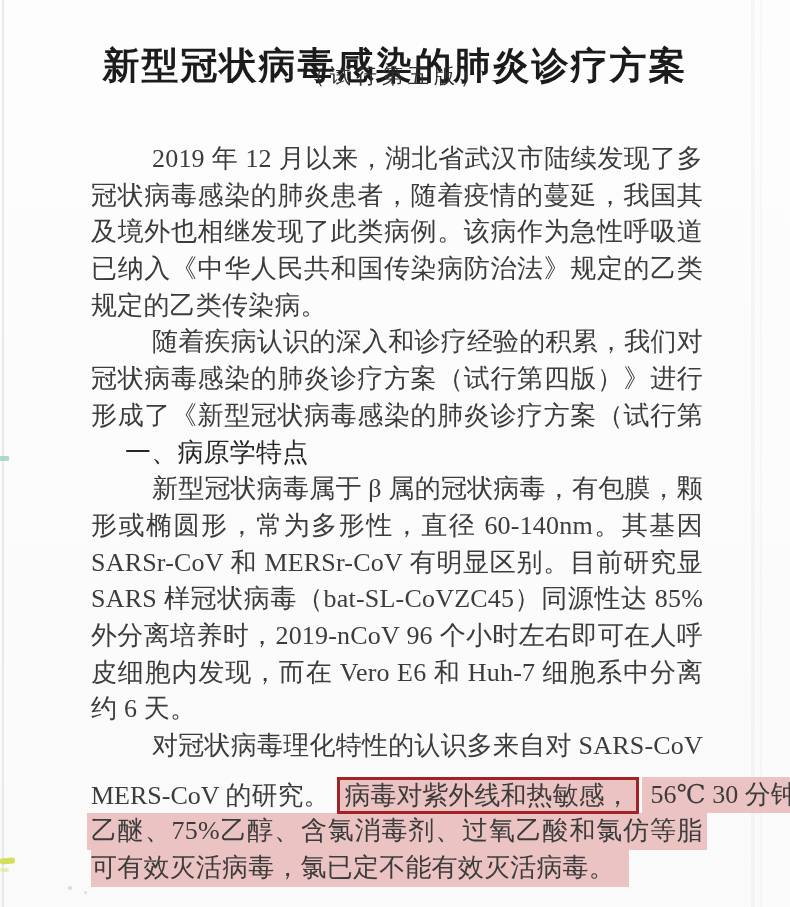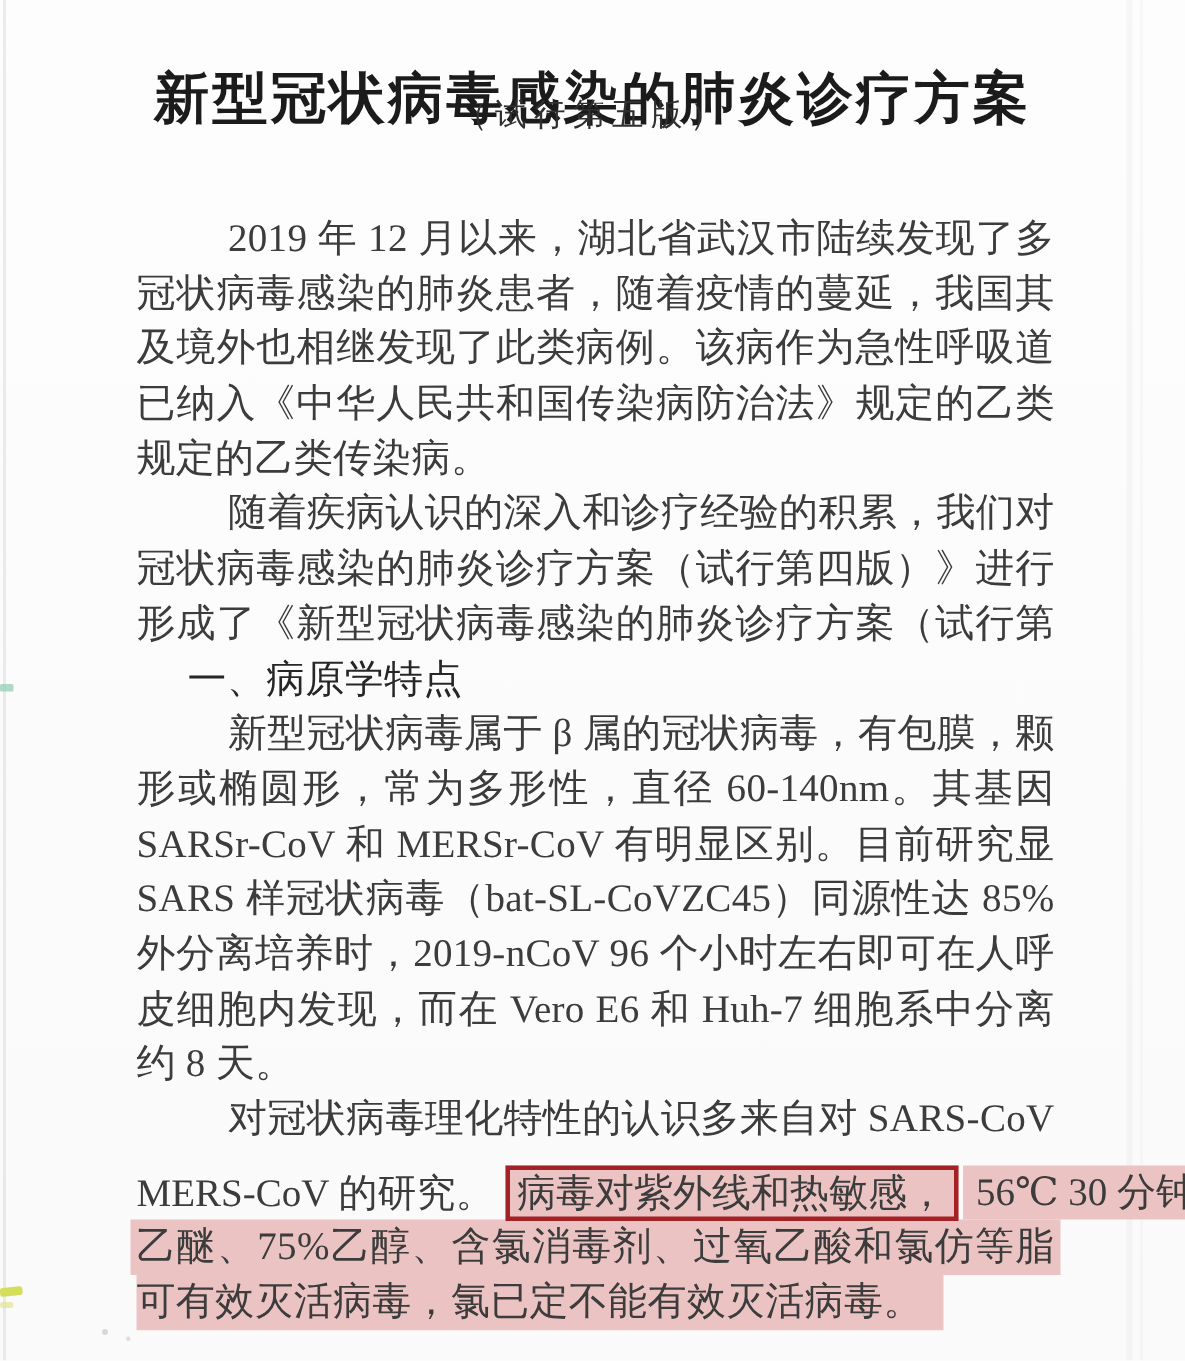--- a/index.html
+++ b/index.html
@@ -96,21 +96,21 @@
 
     <div class="line heading">一、病原学特点</div>
 
     <div>
       <span class="line indent">新型冠状病毒属于 β 属的冠状病毒，有包膜，颗粒呈圆</span>
       <span class="line">形或椭圆形，常为多形性，直径 60-140nm。其基因特征与</span>
       <span class="line">SARSr-CoV 和 MERSr-CoV 有明显区别。目前研究显示与蝙蝠</span>
       <span class="line">SARS 样冠状病毒（bat-SL-CoVZC45）同源性达 85%以上。体</span>
       <span class="line">外分离培养时，2019-nCoV 96 个小时左右即可在人呼吸道上</span>
       <span class="line">皮细胞内发现，而在 Vero E6 和 Huh-7 细胞系中分离培养需</span>
-      <span class="line open">约 8 天。</span>
+      <span class="line open">约 6 天。</span>
     </div>
 
     <div>
       <span class="line indent">对冠状病毒理化特性的认识多来自对 SARS-CoV 和</span>
 
       <div class="mixline">
         <span class="seg-plain">MERS-CoV 的研究。</span>
         <span class="seg-box">病毒对紫外线和热敏感，</span>
         <span class="seg-hl">56℃  30 分钟、</span>
       </div>

